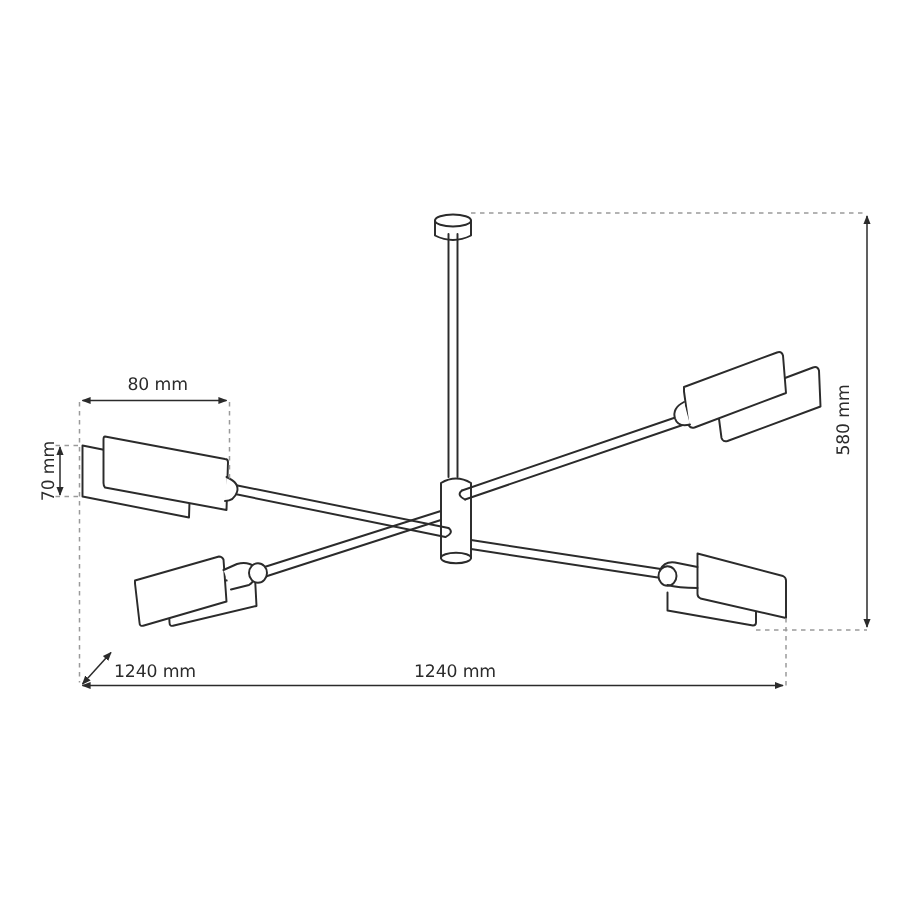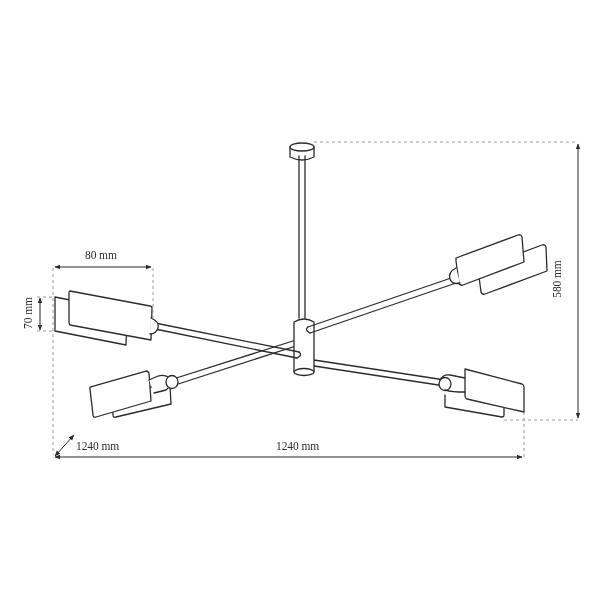--- a/index.html
+++ b/index.html
@@ -1,17 +1,17 @@
 <!DOCTYPE html>
 <html><head>
 <meta charset="utf-8">
 <style>
   html, body { margin: 0; padding: 0; background: #ffffff; }
   body { width: 600px; height: 600px; overflow: hidden; font-family: "DejaVu Sans", "Liberation Sans", sans-serif; }
-  #canvas { position: relative; width: 600px; height: 600px; font-family: Liberation Serif, serif; }
+  #canvas { position: relative; width: 600px; height: 600px; }
   svg { position: absolute; left: 0; top: 0; }
   .label { position: absolute; font-size: 11.5px; color: #2b2b2b; white-space: nowrap; letter-spacing: -0.1px; }
   .vlabel { transform-origin: center; transform: rotate(-90deg); }
 </style>
 </head>
 <body>
 
 <div id="canvas">
 
 <svg width="600" height="600" viewBox="0 0 600 600">

